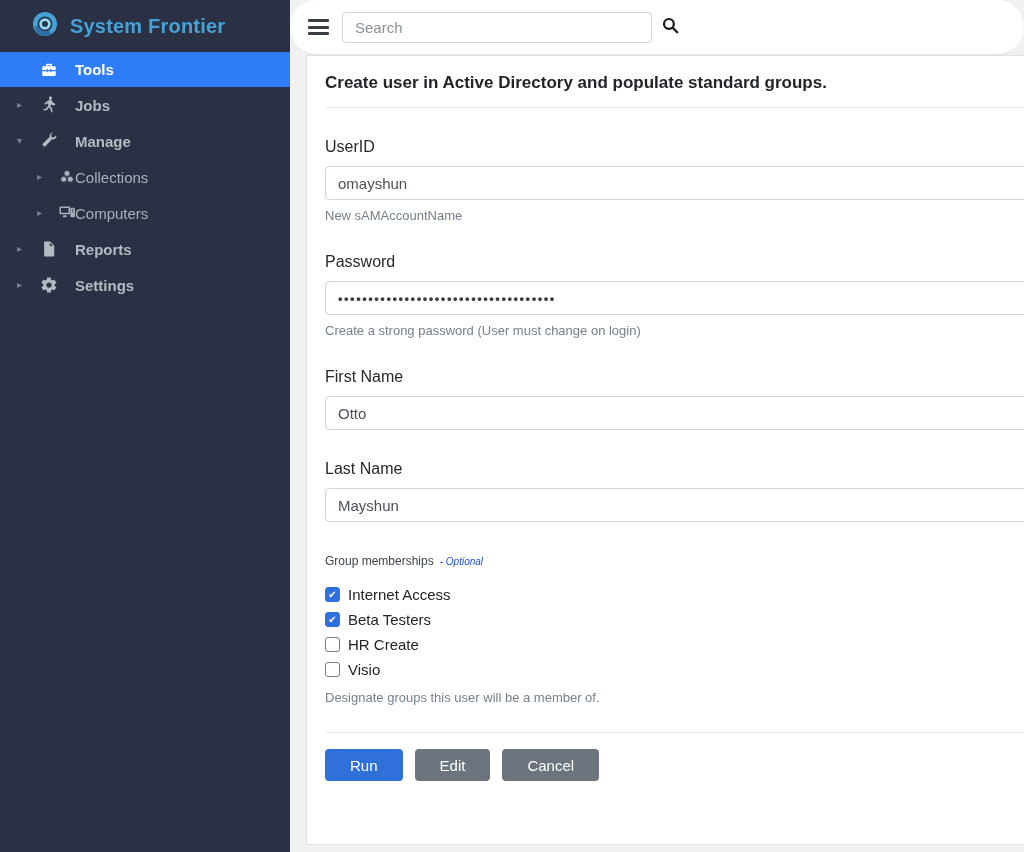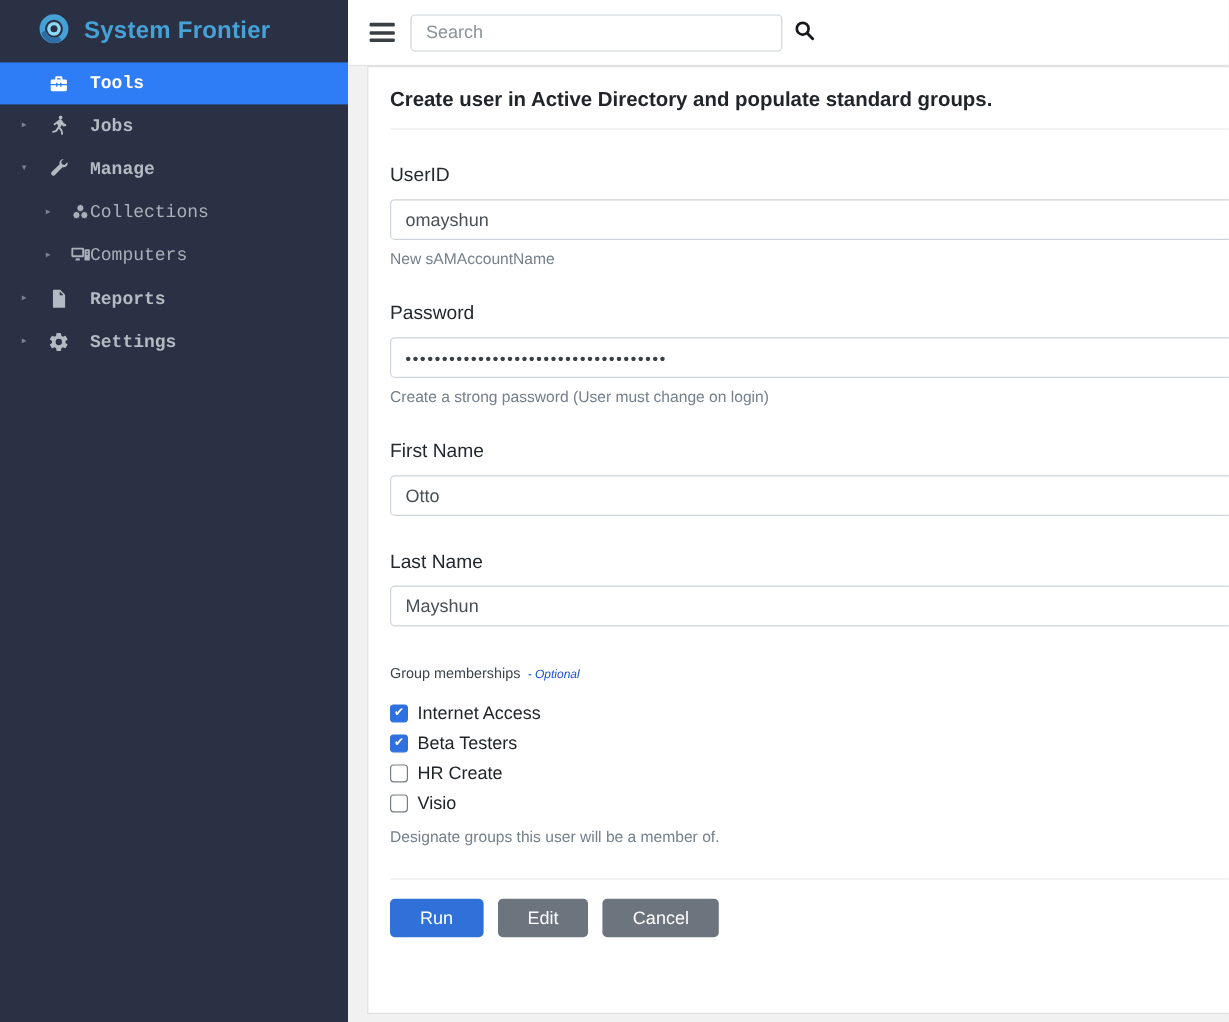--- a/index.html
+++ b/index.html
@@ -22,21 +22,20 @@
   }
   .brand-name {
     color: #45a1d6; font-size: 20px; font-weight: bold; letter-spacing: .2px;
   }
   .nav { display: flex; flex-direction: column; }
   .nav-item {
     position: relative; height: 36px;
     display: flex; align-items: center;
     color: #b3bac1; font-size: 15px; font-weight: bold;
     cursor: pointer;
-    font-family: Liberation Mono, monospace;
   }
   .nav-item.active { background: #2e7cf6; color: #ffffff; height: 35px; }
   .nav-item .chev {
     position: absolute; left: 17px; top: 50%; transform: translateY(-52%);
     font-size: 10px; color: #79828f; font-weight: normal;
   }
   .nav-item .nav-icon {
     position: absolute; left: 39px; width: 19px; height: 19px;
     display: flex; align-items: center; justify-content: center;
   }
@@ -46,21 +45,21 @@
   .nav-item.sub { font-weight: normal; color: #a9b0b9; }
   .nav-item.sub .chev { left: 37px; }
   .nav-item.sub .nav-icon { left: 57px; }
   .nav-item.sub .nav-icon svg { fill: #a9b0b9; }
   .nav-item.sub .nav-label { }
 
   
   .main { flex: 1; display: flex; flex-direction: column; background: #f1f1f2; min-width: 0; }
   .topbar {
     height: 55px; background: #ffffff; border-bottom: 1px solid #e4e4e4;
-    display: flex; align-items: center; padding-left: 18px; flex-shrink: 0;
+    display: flex; align-items: center; padding-left: 18px; flex-shrink: 0; border-radius: 27px;
   }
   .hamburger { width: 21px; cursor: pointer; margin-right: 13px; }
   .hamburger .bar { height: 3px; background: #3a3f44; border-radius: 1px; margin: 3.5px 0; }
   .search-box {
     width: 310px; height: 31px;
     border: 1px solid #ced4da; border-radius: 4px;
     padding: 0 12px; font-size: 15px; color: #495057;
     font-family: "Liberation Sans", sans-serif;
     outline: none;
   }

